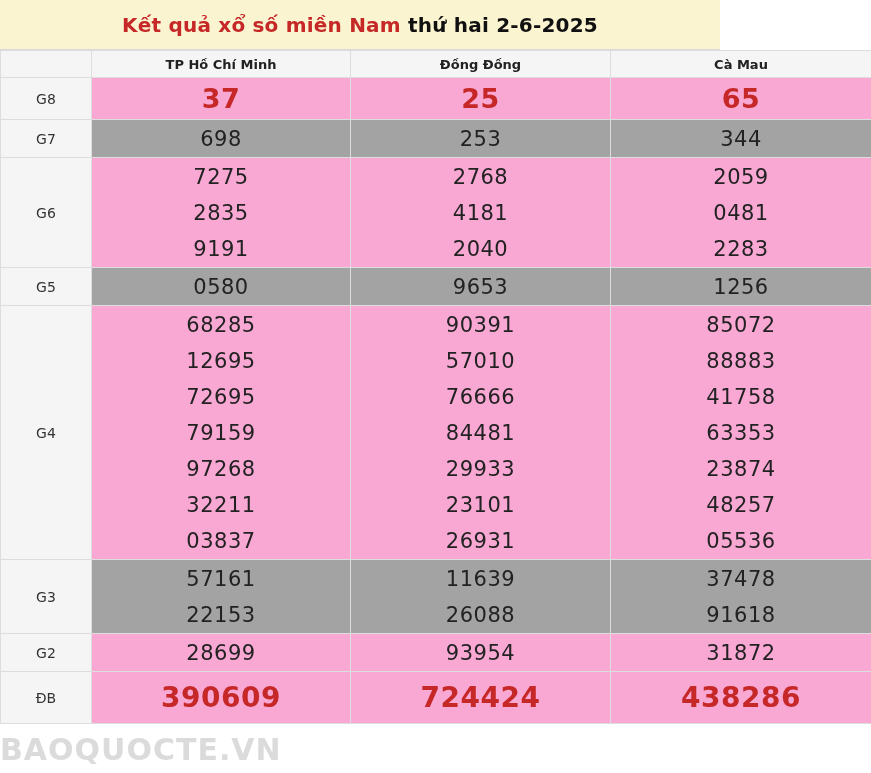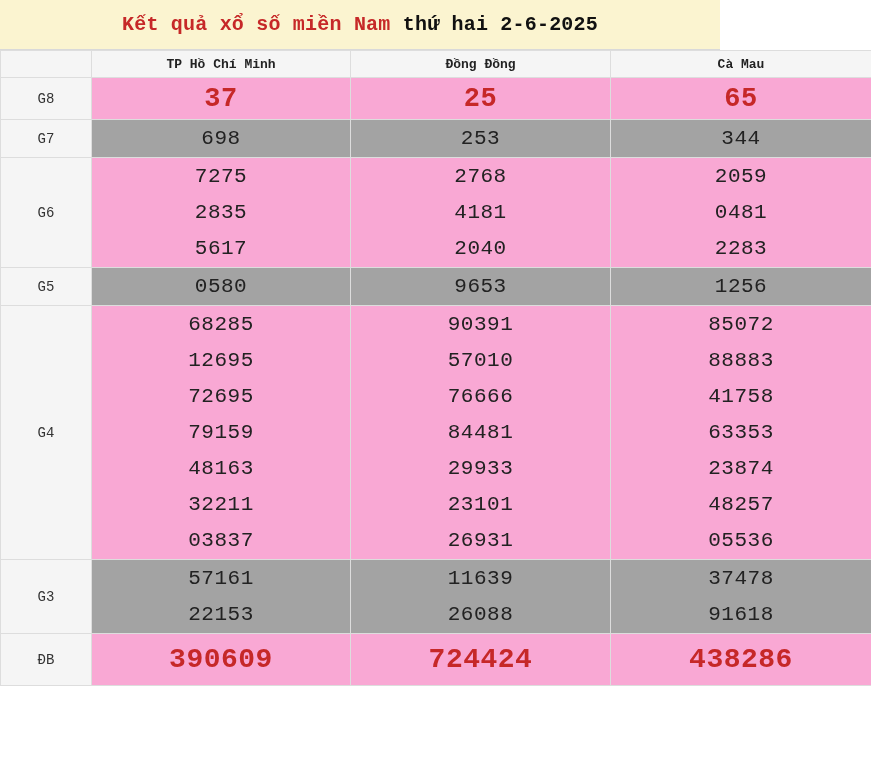--- a/index.html
+++ b/index.html
@@ -11,21 +11,20 @@
     height: 773px;
     background: #ffffff;
     font-family: "DejaVu Sans", "Liberation Sans", sans-serif;
     overflow: hidden;
   }
   .page {
     position: relative;
     width: 720px;
     height: 773px;
     box-sizing: border-box;
-    font-family: Liberation Mono, monospace;
   }
   .title-bar {
     height: 50px;
     background: #fbf4d0;
     display: flex;
     align-items: center;
     justify-content: center;
     border-bottom: 1px solid #d9d9d9;
     box-sizing: border-box;
   }
@@ -184,21 +183,21 @@
             </div>
         </td>
       </tr>
 
       <tr class="row-white" style="height:110px;">
         <td class="label">G6</td>
         <td class="num-cell">
           <div class="numlist">
             <span class="num">7275</span>
             <span class="num">2835</span>
-            <span class="num">5617</span>
+            <span class="num">9191</span>
           </div>
         </td>
         <td class="num-cell">
           <div class="numlist">
             <span class="num">2768</span>
             <span class="num">4181</span>
             <span class="num">2040</span>
           </div>
         </td>
         <td class="num-cell">
@@ -230,21 +229,21 @@
       </tr>
 
       <tr class="row-white" style="height:254px;">
         <td class="label">G4</td>
         <td class="num-cell">
           <div class="numlist">
             <span class="num">68285</span>
             <span class="num">12695</span>
             <span class="num">72695</span>
             <span class="num">79159</span>
-            <span class="num">48163</span>
+            <span class="num">97268</span>
             <span class="num">32211</span>
             <span class="num">03837</span>
           </div>
         </td>
         <td class="num-cell">
           <div class="numlist">
             <span class="num">90391</span>
             <span class="num">57010</span>
             <span class="num">76666</span>
             <span class="num">84481</span>
@@ -281,20 +280,38 @@
           </div>
         </td>
         <td class="num-cell">
           <div class="numlist">
             <span class="num">37478</span>
             <span class="num">91618</span>
           </div>
         </td>
       </tr>
 
+      <tr class="row-white" style="height:38px;">
+        <td class="label">G2</td>
+        <td class="num-cell">
+          <div class="numlist">
+              <span class="num">28699</span>
+            </div>
+        </td>
+        <td class="num-cell">
+          <div class="numlist">
+              <span class="num">93954</span>
+            </div>
+        </td>
+        <td class="num-cell">
+          <div class="numlist">
+              <span class="num">31872</span>
+            </div>
+        </td>
+      </tr>
 
 
       <tr class="db row-white" style="height:52px;">
         <td class="label">ĐB</td>
         <td class="num-cell">
           <div class="numlist">
               <span class="num">390609</span>
             </div>
         </td>
         <td class="num-cell">
@@ -305,14 +322,15 @@
         <td class="num-cell">
           <div class="numlist">
               <span class="num">438286</span>
             </div>
         </td>
       </tr>
 
     </tbody>
   </table>
 
+  <div class="watermark">BAOQUOCTE.VN</div>
 
 </div>
 
 </body></html>

